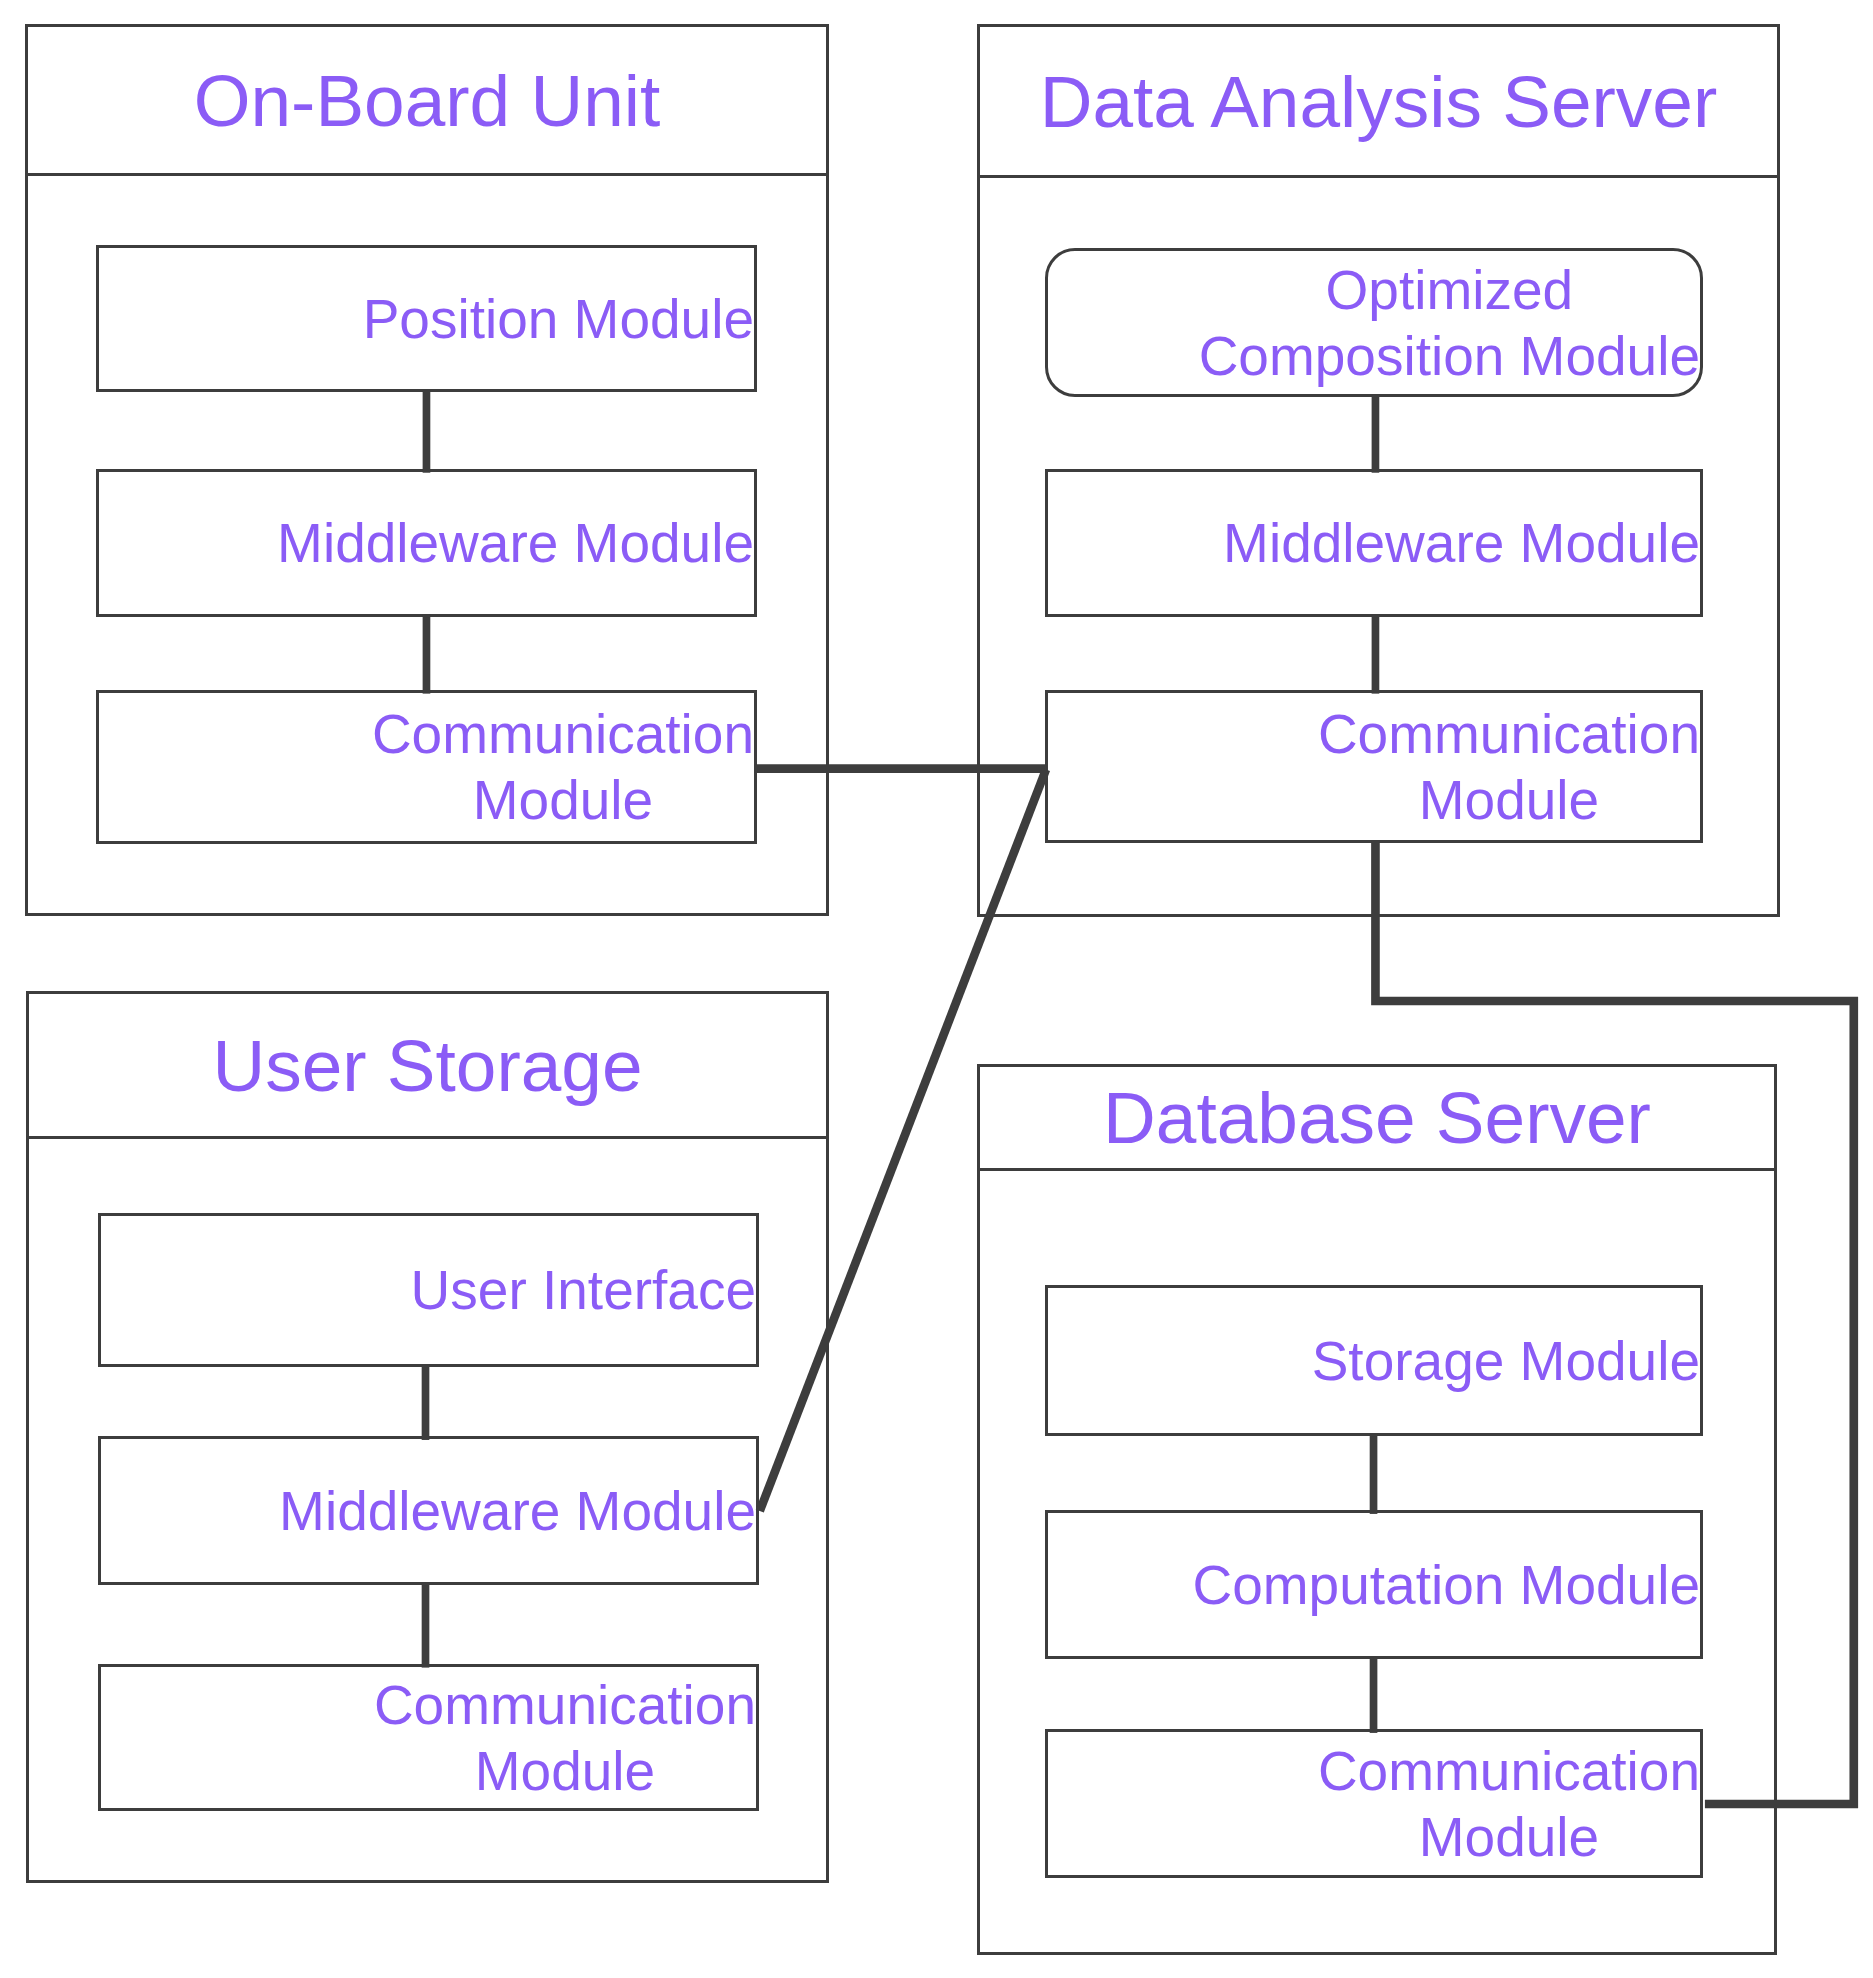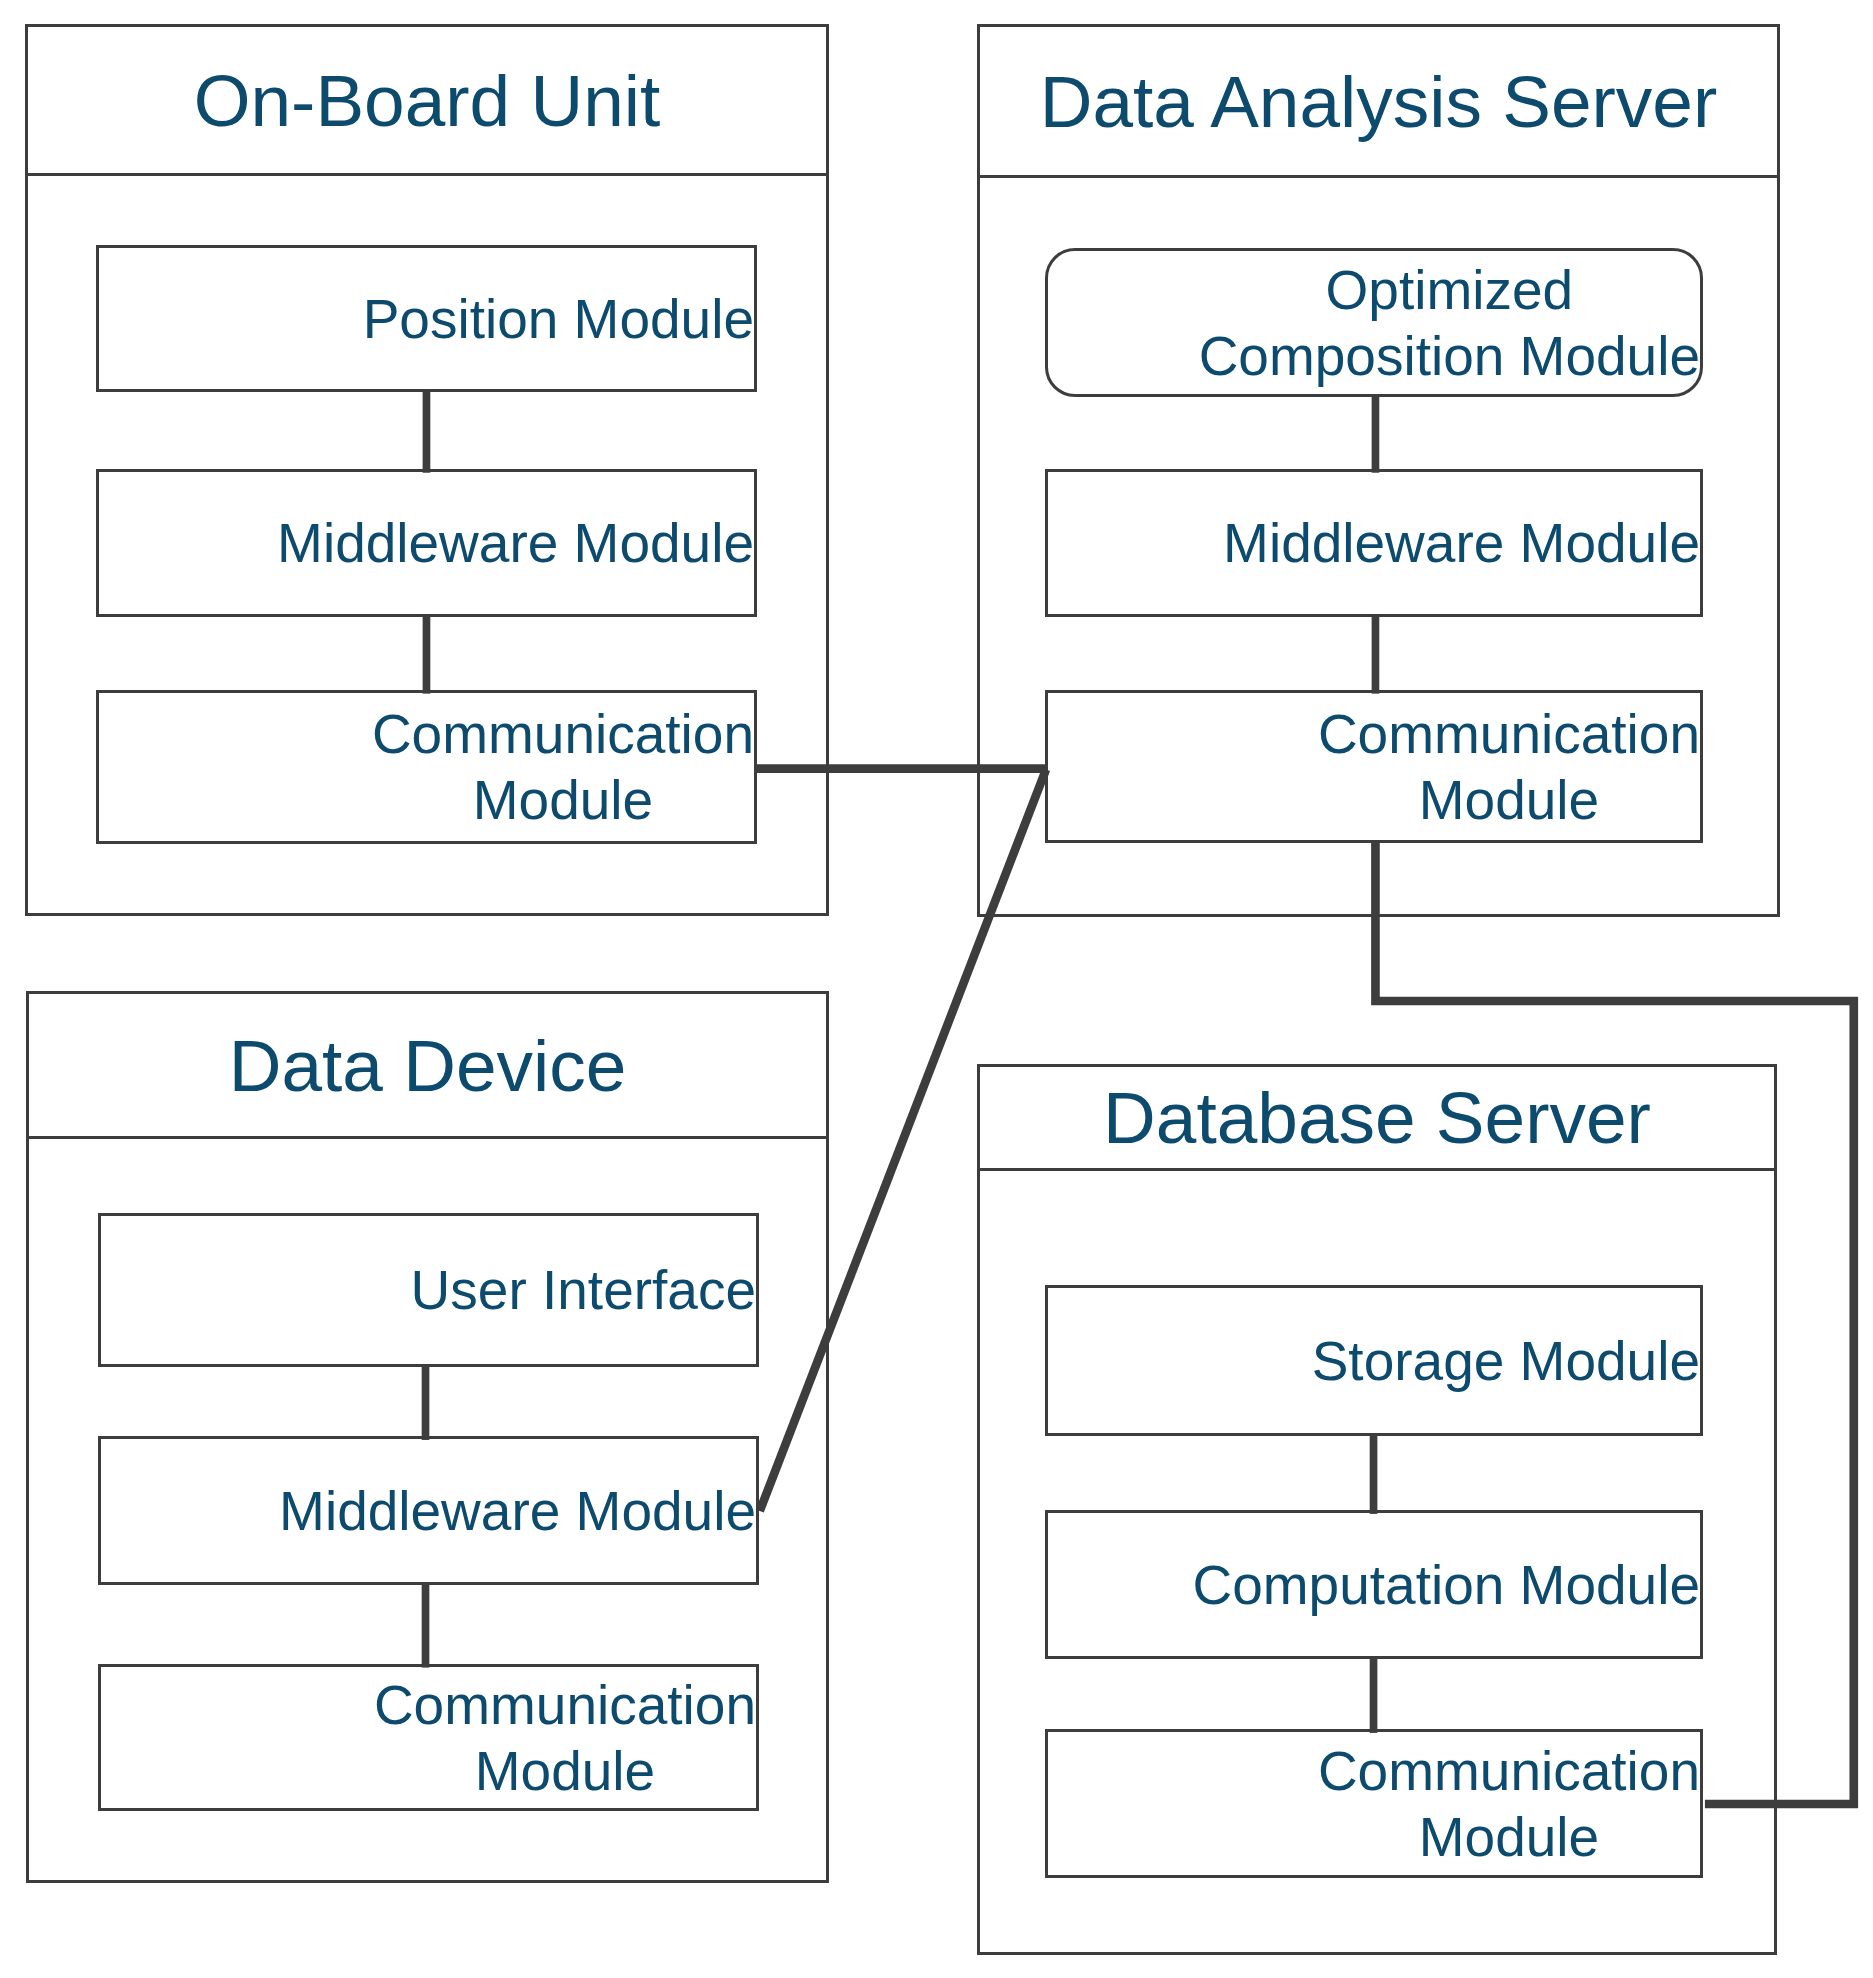--- a/index.html
+++ b/index.html
@@ -6,21 +6,21 @@
     margin: 0;
     padding: 0;
     background: #ffffff;
   }
   #canvas {
     position: relative;
     width: 1873px;
     height: 1978px;
     background: #ffffff;
     font-family: "Liberation Sans", sans-serif;
-    color: #0c4a6e;
+    color: #8b5cf6;
   }
   .panel {
     position: absolute;
     border: 3.8px solid #3d3d3d;
     background: #ffffff;
     box-sizing: border-box;
   }
   .panel-header {
     position: absolute;
     left: 0;
@@ -100,21 +100,21 @@
   <div class="module" style="left:1045px; top:469px; width:658px; height:148px;">
     <span class="module-label">Middleware Module</span>
   </div>
   <div class="module" style="left:1045px; top:690px; width:658px; height:153px;">
     <span class="module-label">Communication
 Module</span>
   </div>
 
   <div class="panel" style="left:26px; top:991px; width:803px; height:892px;">
     <div class="panel-header" style="height:145px;">
-      <span class="panel-title">Data Device</span>
+      <span class="panel-title">User Storage</span>
     </div>
   </div>
   <div class="module" style="left:98px; top:1213px; width:661px; height:154px;padding-left:46px;">
     <span class="module-label">User Interface</span>
   </div>
   <div class="module" style="left:98px; top:1436px; width:661px; height:149px;">
     <span class="module-label">Middleware Module</span>
   </div>
   <div class="module" style="left:98px; top:1664px; width:661px; height:147px;">
     <span class="module-label">Communication

